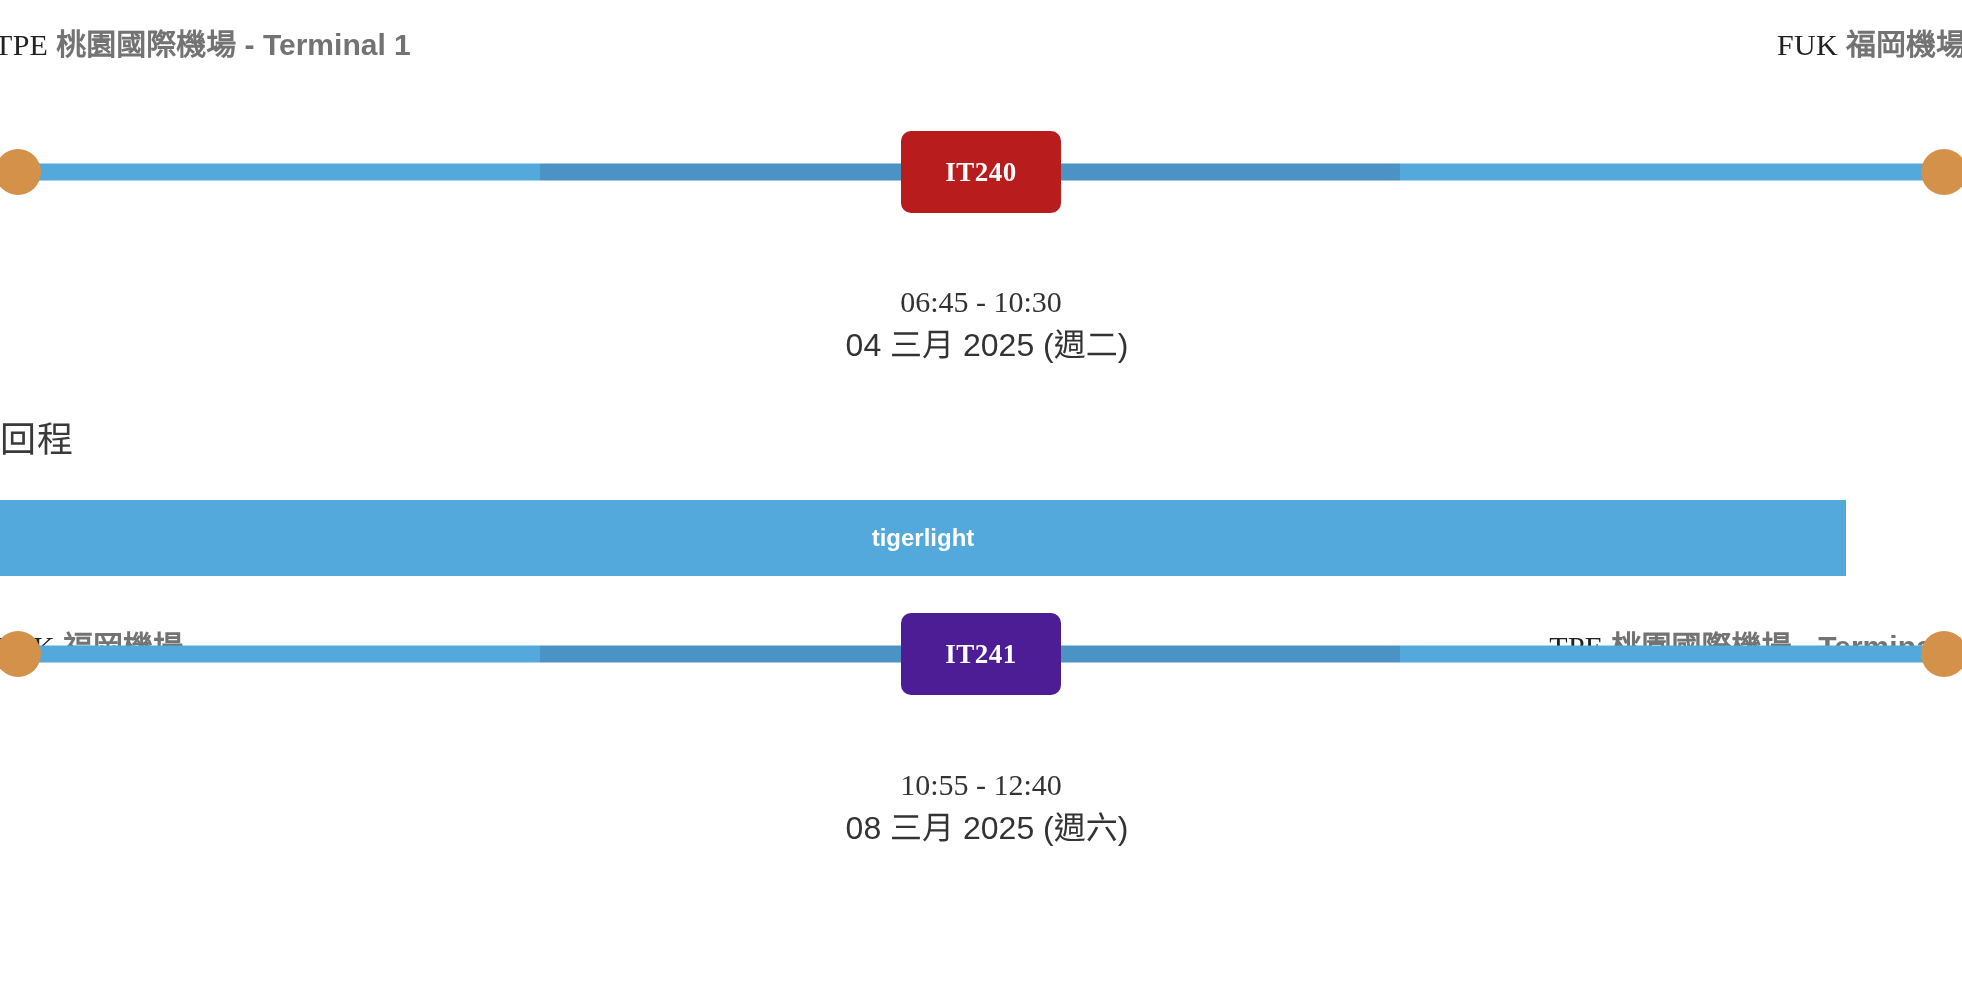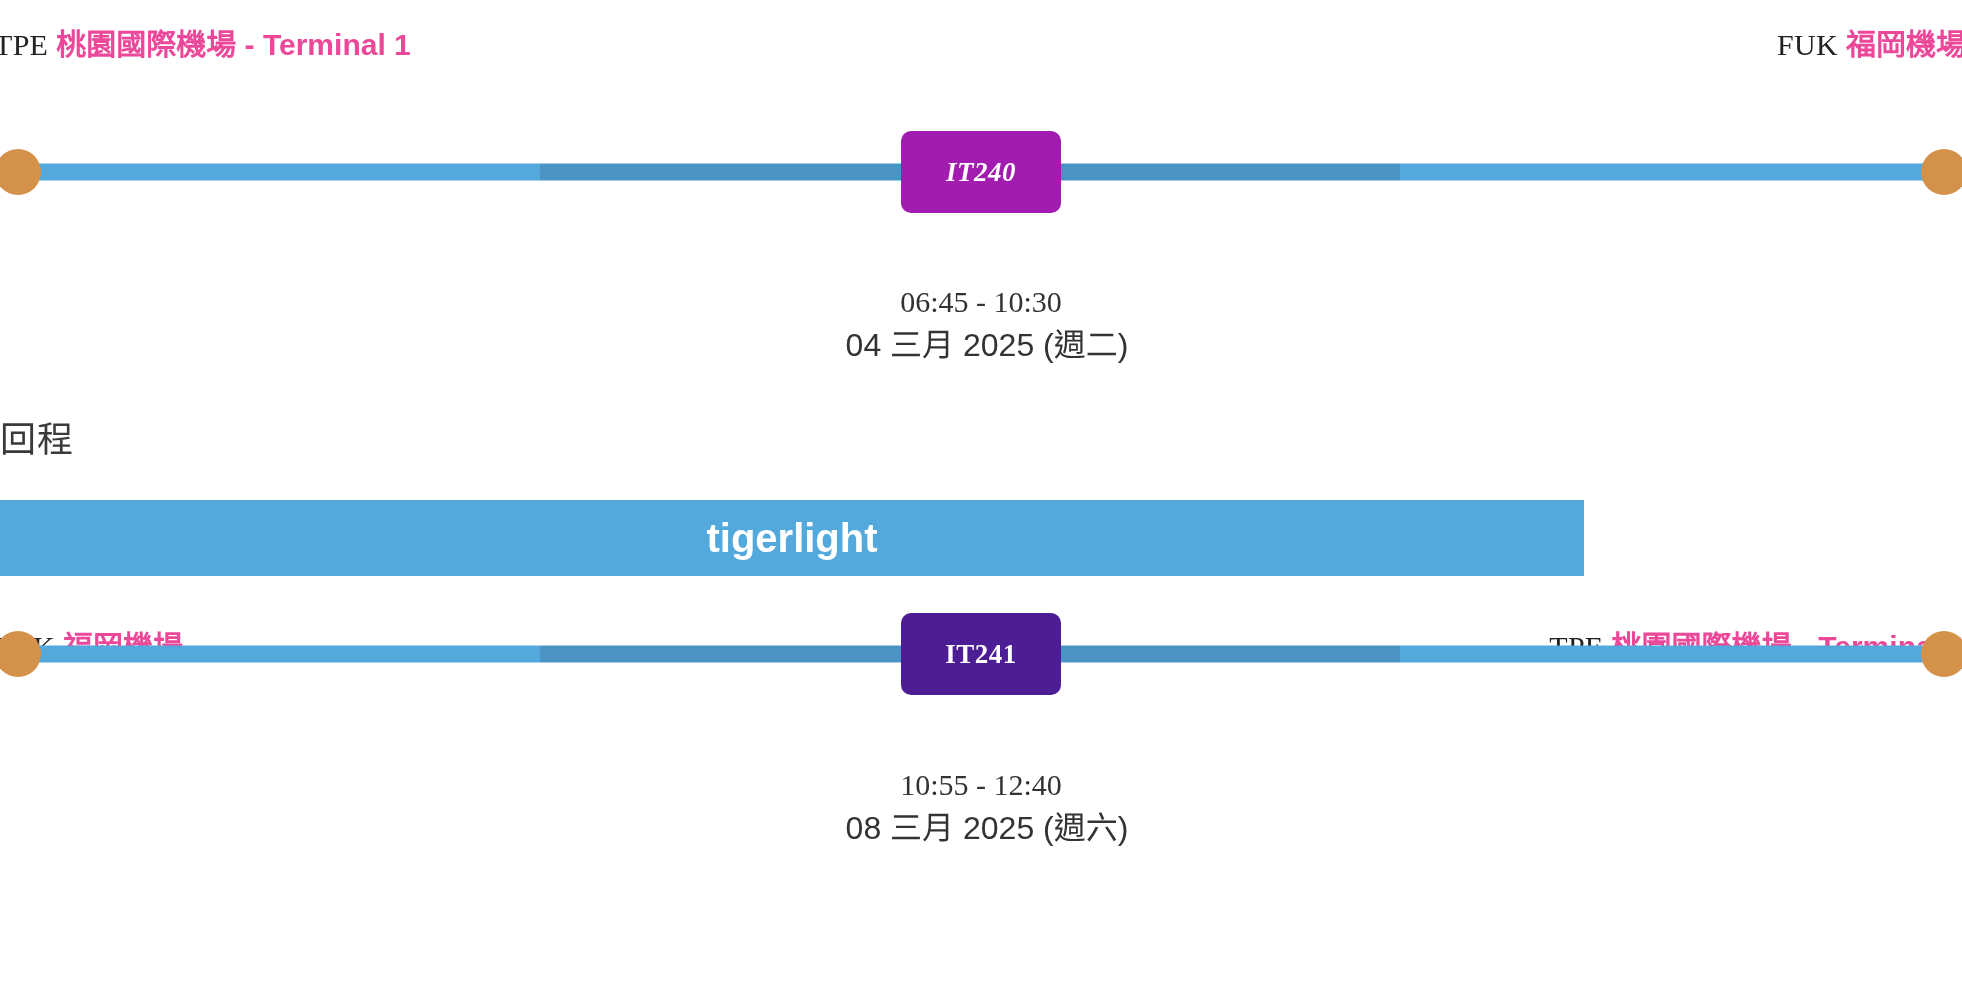--- a/index.html
+++ b/index.html
@@ -46,21 +46,21 @@
     font-weight: 400;
     font-size: 30px;
     color: #222222;
     letter-spacing: .3px;
   }
 
   .airport .name {
     font-family: "Liberation Sans", sans-serif;
     font-weight: bold;
     font-size: 30px;
-    color: #ec4899;
+    color: #737373;
     margin-left: 8px;
   }
 
   
   .airport.origin { margin-left: -6px; }
   .airport.dest   { margin-right: -4px; }
 
   
   .timeline {
     position: absolute;
@@ -150,29 +150,29 @@
     font-weight: normal;
     font-size: 36px;
     color: #3a3a3a;
     letter-spacing: 1px;
   }
 
   
   .carrier-banner {
     position: absolute;
     left: 0;
-    width: 1584px;
+    width: 1846px;
     height: 76px;
     display: flex;
     align-items: center;
     justify-content: center;
     color: #ffffff;
     font-family: "Liberation Sans", sans-serif;
     font-weight: bold;
-    font-size: 40px;
+    font-size: 24px;
     box-sizing: border-box;
   }
 
   
   #out-endpoints   { top: 30px; }
   #out-timeline    { top: 124px; }
   #out-timeinfo    { top: 283px; }
   #return-heading  { top: 410px; }
   #carrier-banner  { top: 500px; }
   #ret-endpoints   { top: 632px; }
@@ -197,21 +197,21 @@
   </div>
 
   <div class="timeline" id="out-timeline">
     <div class="rail">
       <div class="seg left" style="background: rgb(83, 168, 220);"></div>
       <div class="seg mid" style="background: rgb(74, 147, 196);"></div>
       <div class="seg right" style="background: rgb(83, 168, 220);"></div>
     </div>
     <div class="dot start" style="background: rgb(212, 145, 74);"></div>
     <div class="dot end" style="background: rgb(212, 145, 74);"></div>
-    <div class="flight-badge" style="background: #a21caf; color: rgb(255, 255, 255); font-style: italic;">IT240</div>
+    <div class="flight-badge" style="background: #b91c1c; color: rgb(255, 255, 255);">IT240</div>
   </div>
 
   <div class="timeinfo" id="out-timeinfo">
     <div class="range">06:45 - 10:30</div>
     <div class="date">04 三月 2025 (週二)</div>
   </div>
 
   <div class="section-heading" id="return-heading">回程</div>
 
   <div class="carrier-banner" id="carrier-banner" style="background: rgb(83, 168, 220); color: rgb(255, 255, 255);">tigerlight</div>

